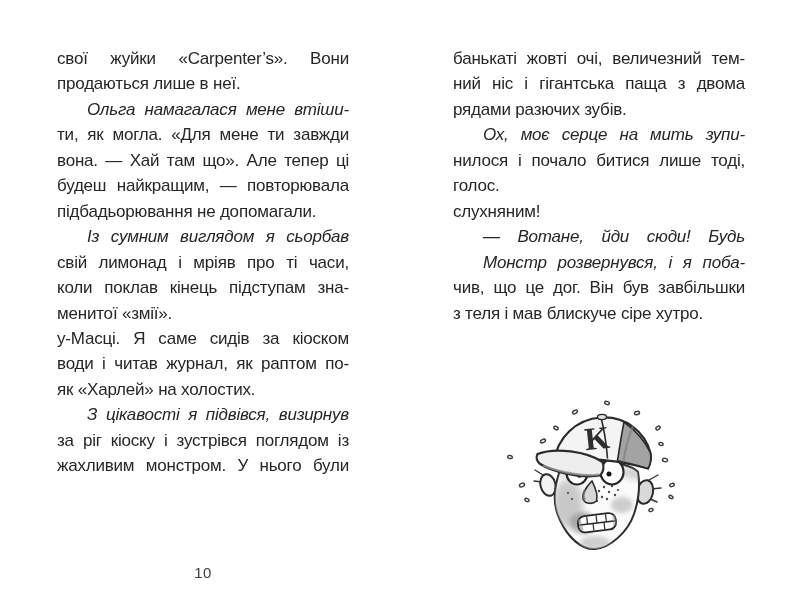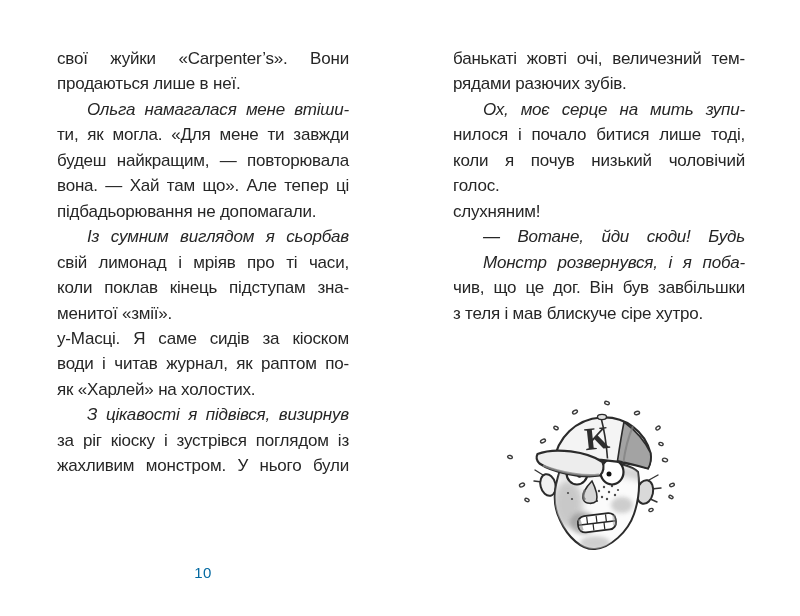--- a/index.html
+++ b/index.html
@@ -24,59 +24,59 @@
   .col-right{left:453px;}
   .ln{white-space:normal;}
   .j{text-align:justify;text-align-last:justify;-moz-text-align-last:justify;}
   .ind{text-indent:30px;font-style:italic;}
   .pagenum{
     position:absolute;
     left:57px;top:564px;width:292px;
     text-align:center;
     font-size:15px;
     letter-spacing:0.5px;
-    color:#0369a1;
+    color:#404040;
   }
   .illo{
     position:absolute;
     left:498px;top:392px;
     width:200px;height:185px;
   }
 </style>
 </head>
 <body>
 
 <div class="spread">
 
   <div class="textcol col-left">
     <div class="ln j">свої жуйки «Carpenter’s». Вони</div>
     <div class="ln">продаються лише в неї.</div>
     <div class="ln j ind">Ольга намагалася мене втіши-</div>
     <div class="ln j">ти, як могла. «Для мене ти завжди</div>
+    <div class="ln j">вона. — Хай там що». Але тепер ці</div>
     <div class="ln j">будеш найкращим, — повторювала</div>
-    <div class="ln j">вона. — Хай там що». Але тепер ці</div>
     <div class="ln">підбадьорювання не допомагали.</div>
     <div class="ln j ind">Із сумним виглядом я сьорбав</div>
     <div class="ln j">свій лимонад і мріяв про ті часи,</div>
     <div class="ln j">коли поклав кінець підступам зна-</div>
     <div class="ln">менитої «змії».</div>
     <div class="ln j">у-Масці. Я саме сидів за кіоском</div>
     <div class="ln j">води і читав журнал, як раптом по-</div>
     <div class="ln">як «Харлей» на холостих.</div>
     <div class="ln j ind">З цікавості я підвівся, визирнув</div>
     <div class="ln j">за ріг кіоску і зустрівся поглядом із</div>
     <div class="ln j">жахливим монстром. У нього були</div>
   </div>
 
   <div class="textcol col-right">
     <div class="ln j">банькаті жовті очі, величезний тем-</div>
+    <div class="ln j">ний ніс і гігантська паща з двома</div>
     <div class="ln">рядами разючих зубів.</div>
     <div class="ln j ind">Ох, моє серце на мить зупи-</div>
     <div class="ln j">нилося і почало битися лише тоді,</div>
-    <div class="ln j">коли я почув низький чоловічий</div>
     <div class="ln">голос.</div>
     <div class="ln">слухняним!</div>
     <div class="ln j ind">— Вотане, йди сюди! Будь</div>
     <div class="ln j ind">Монстр розвернувся, і я поба-</div>
     <div class="ln j">чив, що це дог. Він був завбільшки</div>
     <div class="ln">з теля і мав блискуче сіре хутро.</div>
   </div>
 
   <div class="pagenum">10</div>
 

